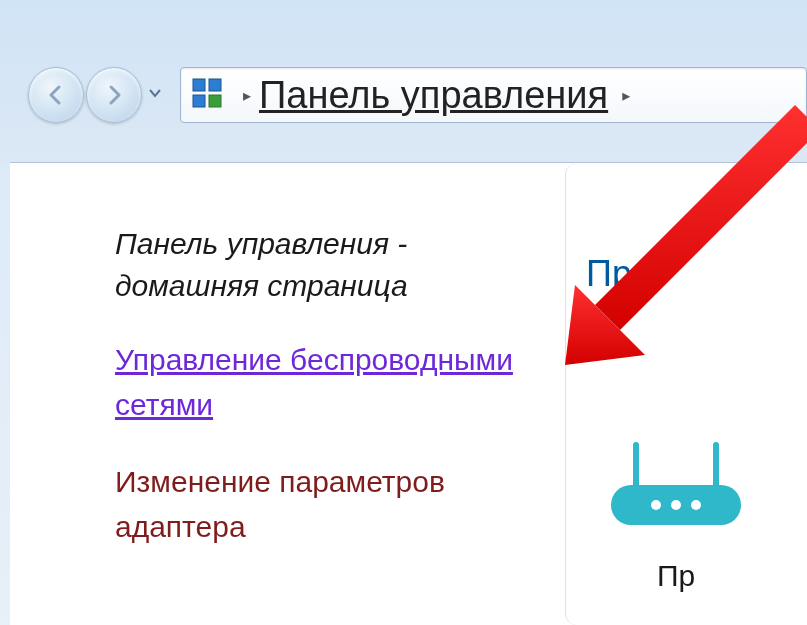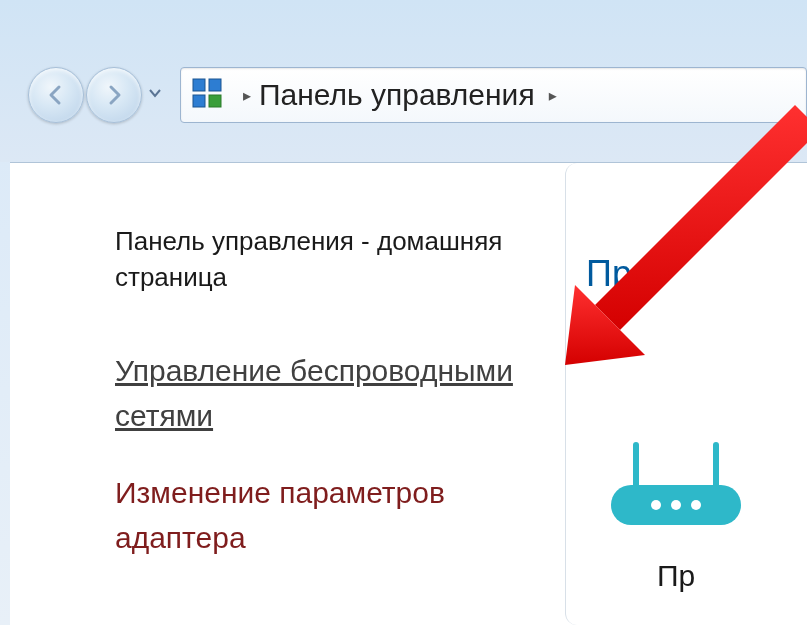--- a/index.html
+++ b/index.html
@@ -76,49 +76,51 @@
       align-items: center;
       justify-content: center;
       margin-right: 6px;
     }
     .breadcrumb-sep {
       color: #555;
       margin: 0 8px;
       font-size: 16px;
     }
     .breadcrumb-text {
-      font-size: 30px;
+      font-size: 38px;
       color: #222;
+      text-decoration: underline;
     }
     .content-area {
       position: absolute;
       top: 162px;
       left: 10px;
       right: 0;
       bottom: 0;
       background: #ffffff;
       border-top: 1px solid #b0c4d8;
     }
     .sidebar {
       position: absolute;
       left: 0;
       top: 0;
       width: 530px;
       padding: 60px 0 0 105px;
     }
     .sidebar-heading {
-      font-size: 26px;
+      font-size: 30px;
       color: #1a1a1a;
       line-height: 1.4;
-      margin-bottom: 52px;
+      margin-bottom: 30px;
+      font-style: italic;
     }
     .sidebar-link {
       display: block;
       font-size: 30px;
-      color: #404040;
+      color: #6d28d9;
       text-decoration: underline;
       line-height: 1.5;
       margin-bottom: 32px;
       cursor: pointer;
     }
     .sidebar-item {
       font-size: 30px;
       color: #7f1d1d;
       line-height: 1.5;
       margin-bottom: 32px;

